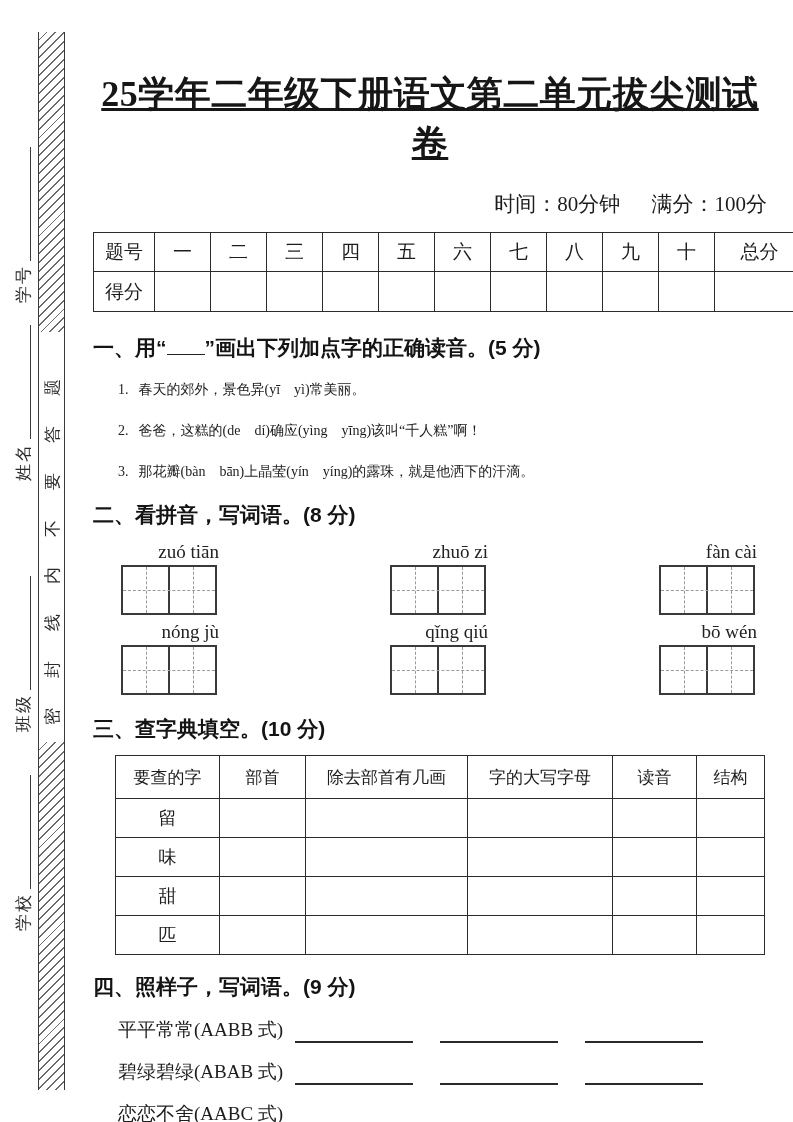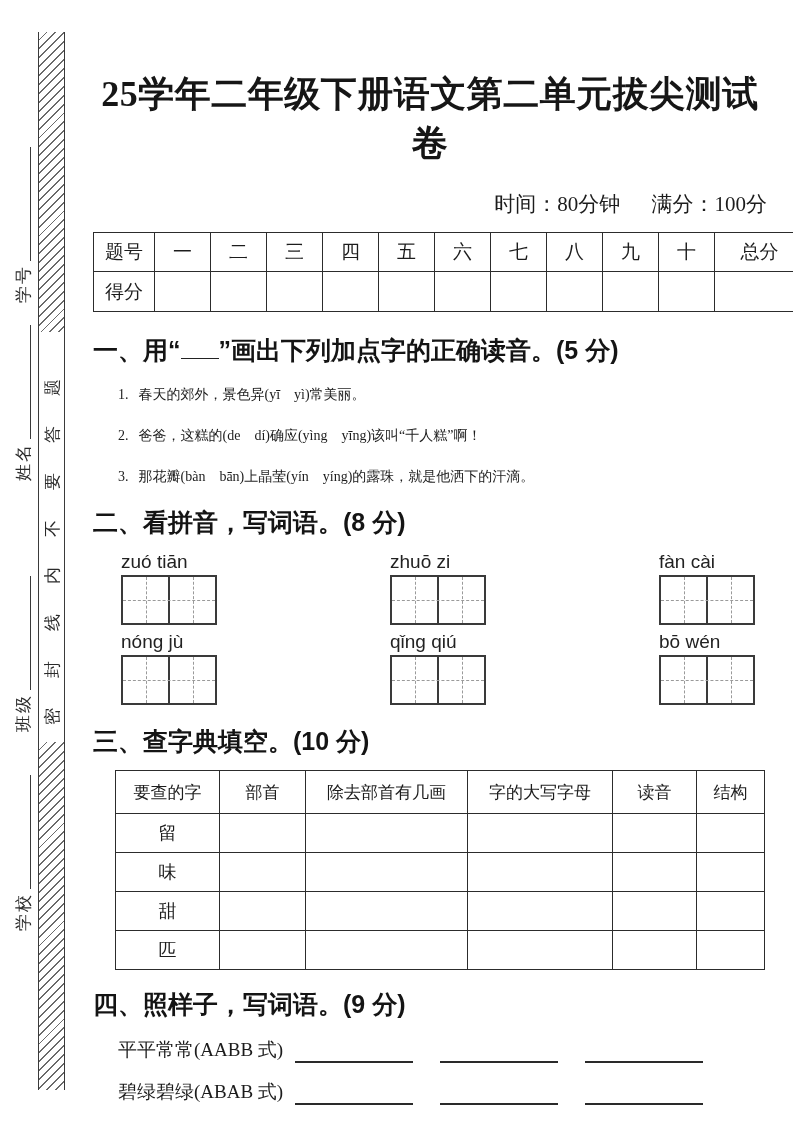--- a/index.html
+++ b/index.html
@@ -20,44 +20,44 @@
   .hatch-bottom{flex:1;}
   .seal-mid{height:410px;position:relative;}
   .seal-mid .seal-text{position:absolute;left:50%;top:50%;width:410px;height:27px;
               transform:translate(-50%,-50%) rotate(-90deg);
               text-align:center;line-height:27px;font-size:17px;letter-spacing:30px;
               color:#2a2a2a;white-space:nowrap;}
 
   
   .main{position:absolute;left:80px;top:0;width:713px;padding:0 26px 0 13px;box-sizing:border-box;}
   .title{margin-top:70px;text-align:center;font-size:36px;font-weight:700;letter-spacing:0.5px;
-         color:#161616;}
+         color:#161616;text-decoration:underline;}
   .meta{margin-top:22px;text-align:right;font-size:21px;color:#1c1c1c;}
   .meta span{margin-left:26px;}
 
   table{border-collapse:collapse;}
   .score-table{margin-top:14px;width:712px;table-layout:fixed;}
   .score-table td{border:1.8px solid #2c2c2c;text-align:center;font-size:19px;padding:0;}
   .score-table .r1 td{height:38px;}
   .score-table .r2 td{height:39px;text-align:left;}
   .score-table .r2 td.lab{text-align:center;}
 
   .sec-h{margin-top:22px;font-family:"Liberation Sans","DejaVu Sans",sans-serif;
-         font-weight:700;font-size:25px;color:#141414;}
+         font-weight:700;font-size:21px;color:#141414;}
   .blank-inline{display:inline-block;width:38px;border-bottom:1.8px solid #222;height:14px;}
 
   .s1-item{margin:14px 0 0 25px;font-size:14px;line-height:27px;white-space:pre-wrap;}
   .s1-item .num{margin-right:10px;}
   .du{position:relative;}
   .du::after{content:"•";position:absolute;left:50%;transform:translateX(-50%);
              bottom:-0.62em;font-size:0.55em;color:#1c1c1c;}
 
   .pyrow{display:flex;justify-content:space-between;margin:12px 0 0 28px;width:636px;}
   .pygroup{width:98px;}
-  .pylabel{text-align:left;font-size:19px;font-family:Liberation Sans, sans-serif;
+  .pylabel{text-align:right;font-size:19px;font-family:Liberation Serif, serif;
            color:#222;height:24px;white-space:pre;}
   .tian{display:flex;border:2px solid #3a3a3a;width:96px;height:50px;position:relative;box-sizing:border-box;}
   .tian::after{content:"";position:absolute;left:0;right:0;top:50%;border-top:1px dashed #9a9a9a;}
   .tcell{flex:1;position:relative;}
   .tcell:first-child{border-right:2px solid #3a3a3a;}
   .tcell::before{content:"";position:absolute;top:0;bottom:0;left:50%;border-left:1px dashed #9a9a9a;}
 
   .dict-table{margin:12px 0 0 22px;width:650px;table-layout:fixed;}
   .dict-table td{border:1.6px solid #2c2c2c;text-align:center;font-size:17px;padding:0;}
   .dict-table .hrow td{height:42px;}

